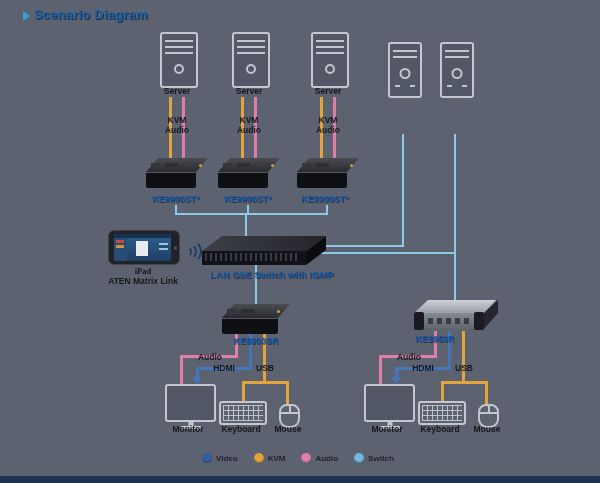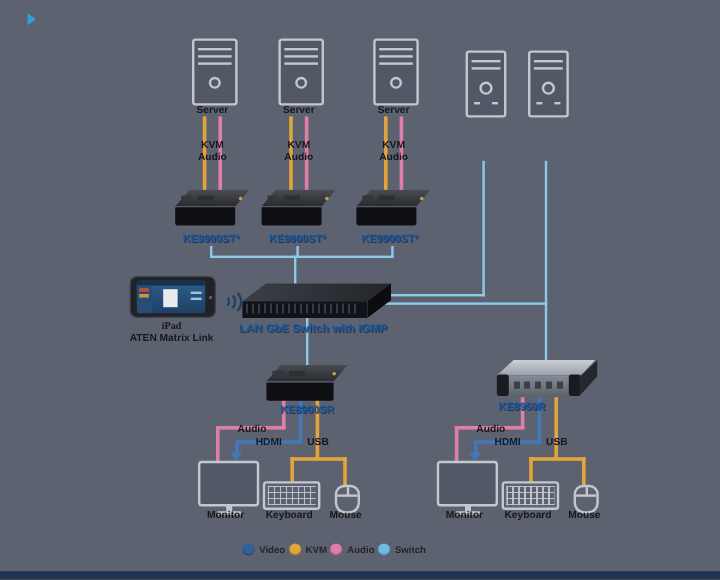--- a/index.html
+++ b/index.html
@@ -94,32 +94,33 @@
   .monitor .base{position:absolute;left:50%;transform:translateX(-50%);bottom:-9px;width:20px;height:3px;
         background:#c3c7cf;border-radius:1px;}
   .kb{position:absolute;width:44px;height:20px;border:2px solid #c3c7cf;border-radius:3px;z-index:2;}
   .kb .keys{position:absolute;left:2px;top:2px;right:2px;bottom:2px;
         background-image:repeating-linear-gradient(90deg,rgba(195,199,207,.95) 0 1px,transparent 1px 5px),
                          repeating-linear-gradient(0deg,rgba(195,199,207,.95) 0 1px,transparent 1px 5px);}
   .mouse{position:absolute;width:17px;height:20px;border:2px solid #c3c7cf;border-radius:8px 8px 9px 9px;z-index:2;}
   .mouse .mid{position:absolute;left:50%;transform:translateX(-50%);top:0;width:2px;height:7px;background:#c3c7cf;}
   .mouse .cross{position:absolute;left:0;right:0;top:6px;height:2px;background:#c3c7cf;}
   
-  .legend{position:absolute;left:202px;top:453px;display:flex;gap:3px;align-items:center;z-index:5;}
+  .legend{position:absolute;left:202px;top:453px;display:flex;gap:16px;align-items:center;z-index:5;}
   .legend .item{display:flex;align-items:center;gap:4px;}
   .legend .dot{width:10px;height:10px;border-radius:50%;box-shadow:inset 0 -1px 1px rgba(0,0,0,.35);}
   .legend .lg{font-size:8px;color:#24242a;font-weight:bold;}
   .bottombar{position:absolute;left:0;top:476px;width:600px;height:7px;background:#1d3350;z-index:6;}
 </style>
 </head>
 <body>
 
 <div class="canvas">
 
   <div class="title-arrow"></div>
+  <div class="title">Scenario Diagram</div>
 
   <div class="tower" style="left:160px;top:32px;">
     <div class="slot" style="top:6px;"></div>
     <div class="slot" style="top:12px;"></div>
     <div class="slot" style="top:18px;"></div>
     <div class="pwr"></div>
   </div>
   <div class="lbl-black" style="left:157px;top:86px;width:40px;">Server</div>
   <div class="line c-kvm" style="left:169px;top:97px;width:3px;height:62px;"></div>
   <div class="line c-audio" style="left:182px;top:97px;width:3px;height:62px;"></div>
@@ -218,21 +219,21 @@
     <i class="a1"></i>
       <i class="a2"></i>
       <i class="a3"></i>
   </div>
   <div class="switch">
     <div class="top"></div>
     <div class="front"></div>
     <div class="slits"></div>
     <div class="side"></div>
   </div>
-  <div class="lbl-blue" style="left:191px;top:270px;width:140px;font-size:9.5px;">LAN GbE Switch with IGMP</div>
+  <div class="lbl-blue" style="left:202px;top:270px;width:140px;font-size:9.5px;">LAN GbE Switch with IGMP</div>
 
   <div class="line c-net" style="left:255px;top:264px;width:2px;height:42px;"></div>
 
   <div class="blackbox" style="left:222px;top:304px;width:68px;">
     <div class="top" style="width:68px;clip-path:polygon(12px 0,68px 0,56px 14px,0 14px);"></div>
     <div class="front" style="width:56px;"></div>
     <div class="p1"></div>
     <div class="p2"></div>
     <div class="dot" style="right:10px;"></div>
   </div>

